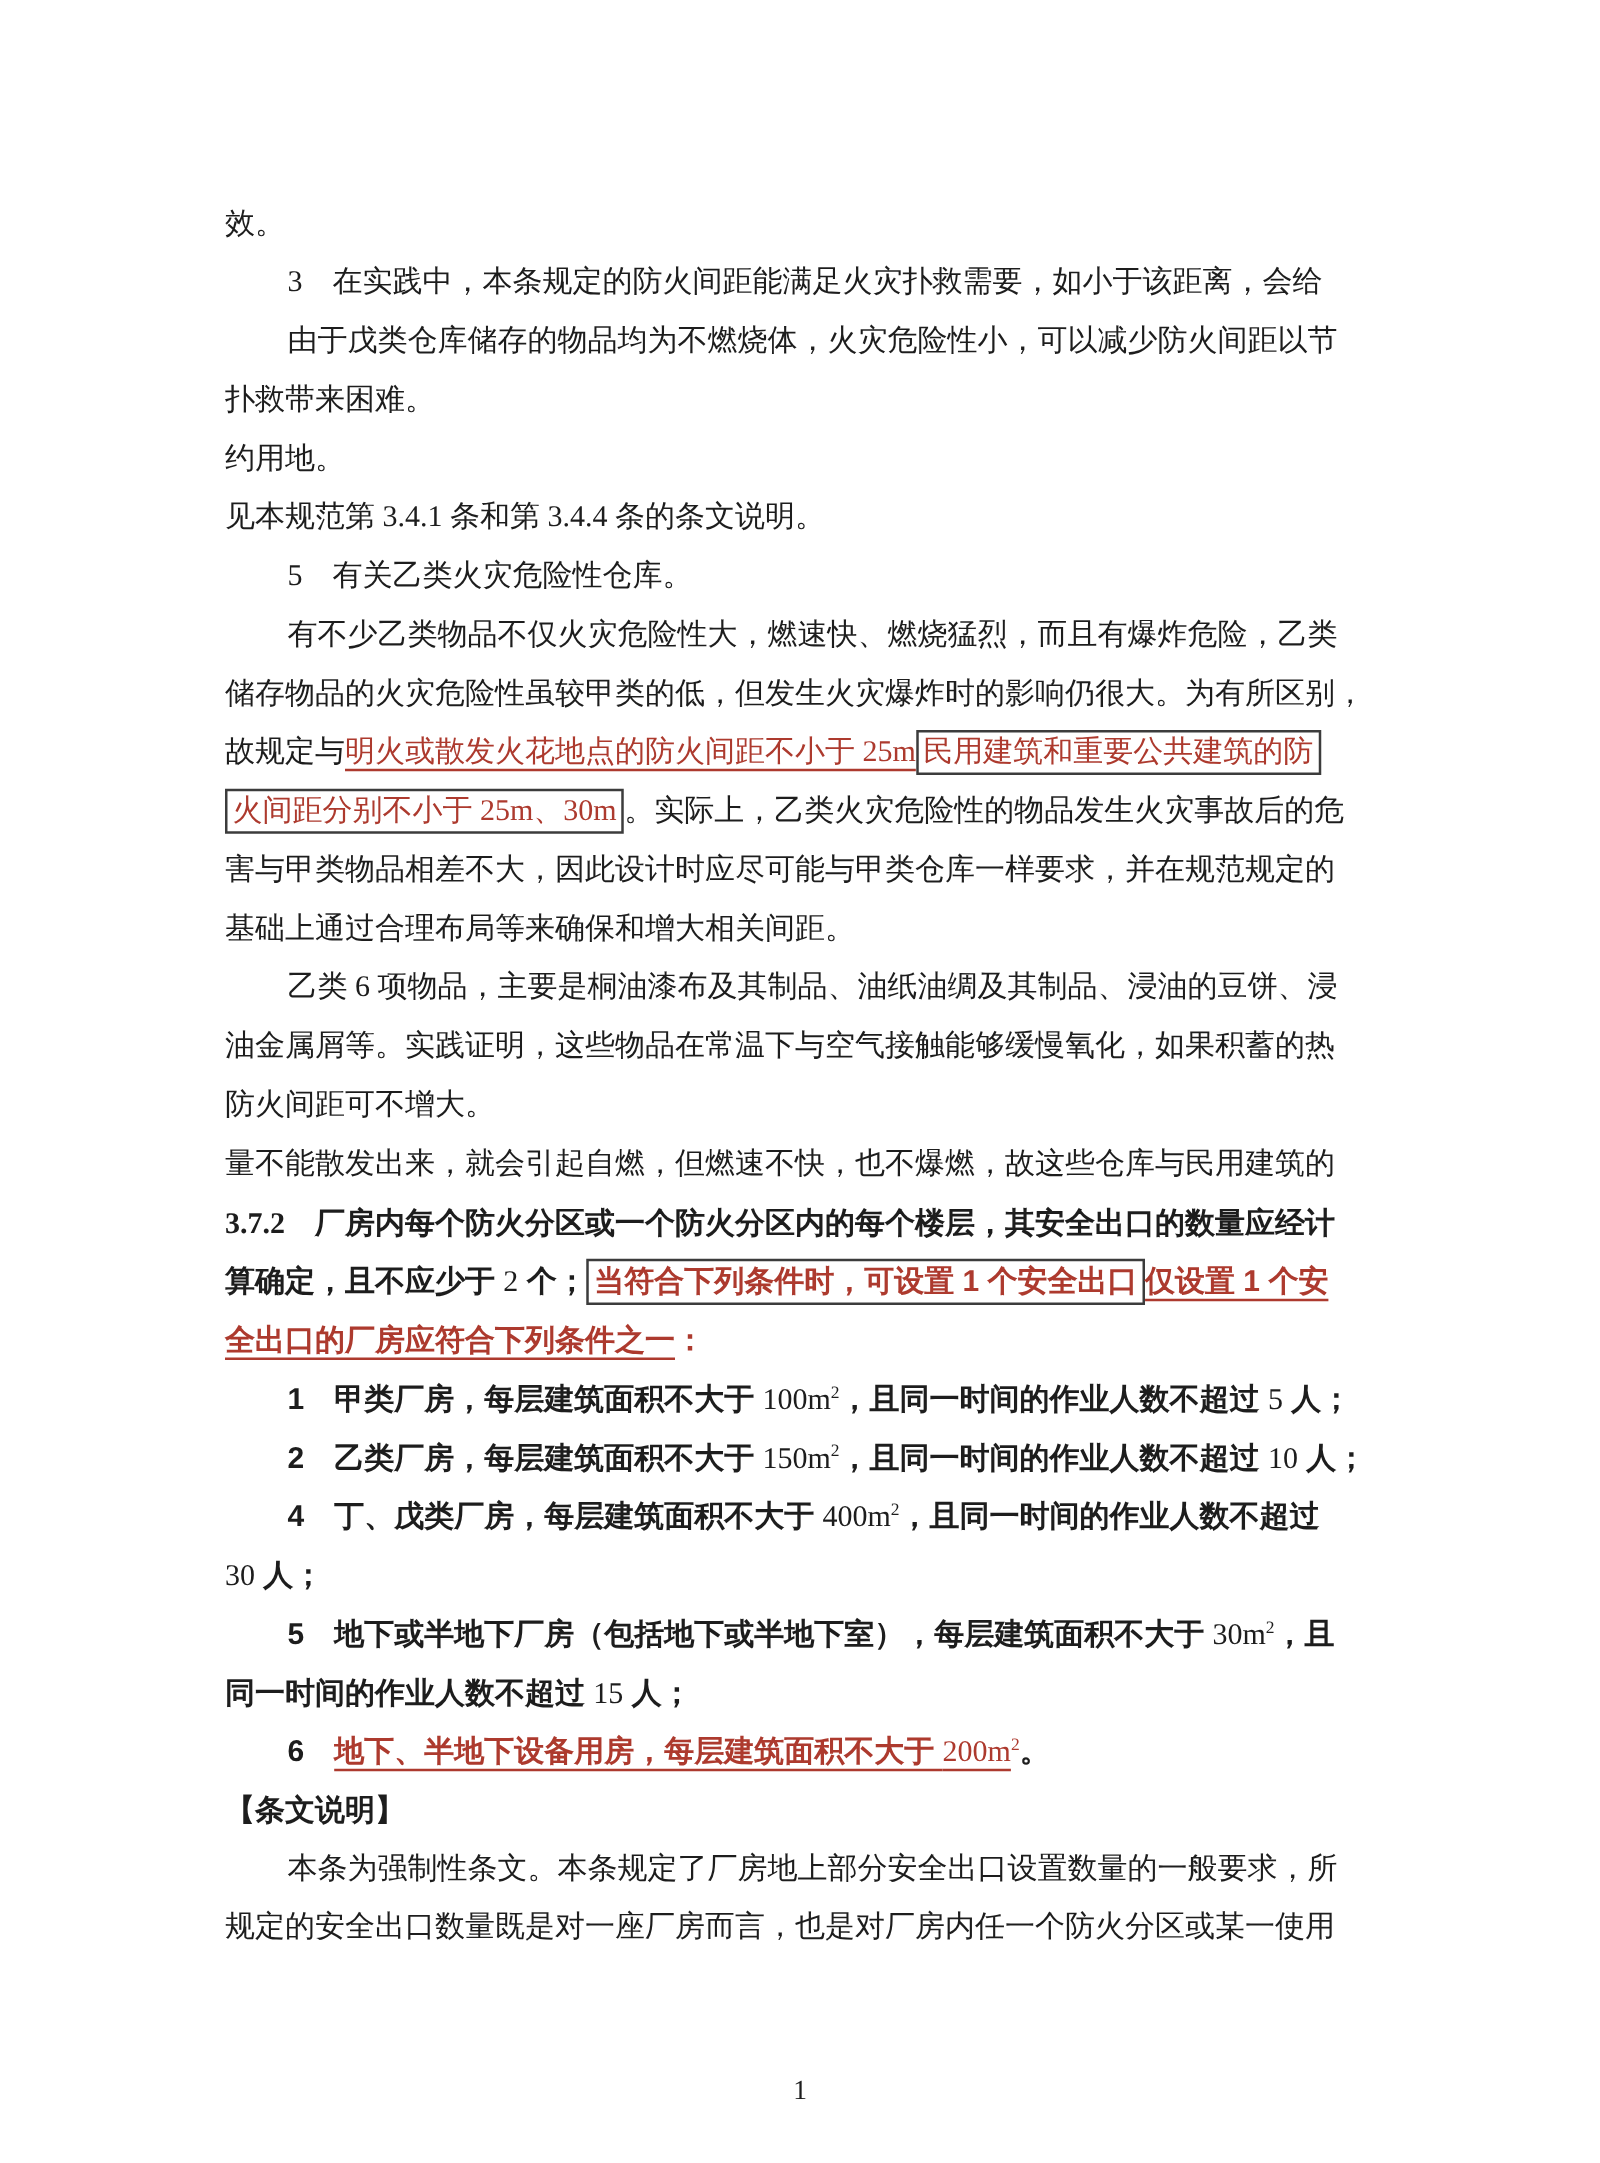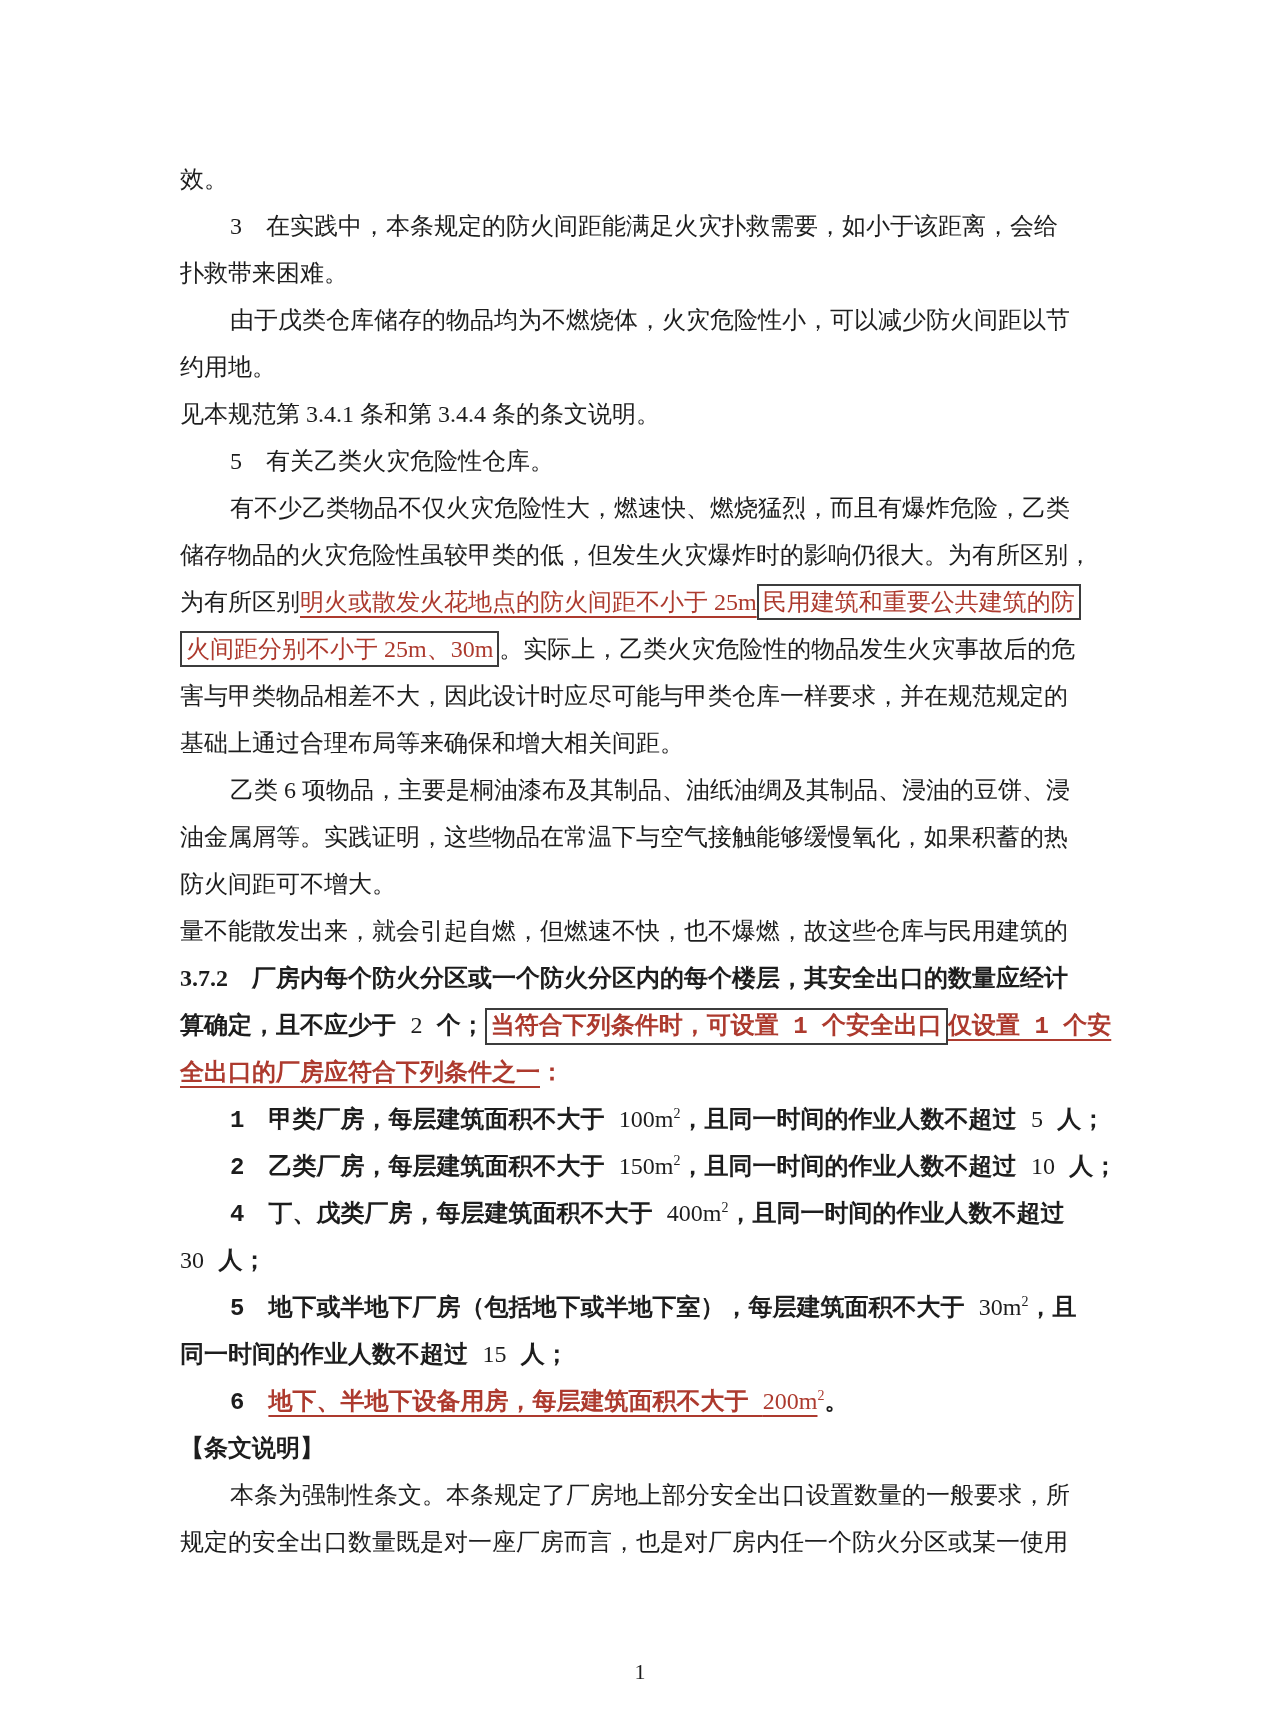--- a/index.html
+++ b/index.html
@@ -29,21 +29,21 @@
     height:47px;
     line-height:47px;
     font-size:24px;
     white-space:nowrap;
     color:var(--ink);
   }
   .line.indent{padding-left:50px;}
   .seg{display:inline;}
   .seg.r{color:var(--red);margin-top:24px;}
   .seg.b{
-    font-family:Liberation Mono, monospace;
+    font-family:Liberation Sans, sans-serif;
     font-weight:700;
   }
   
   .seg.t{font-family:"Liberation Serif","DejaVu Serif",serif;font-weight:700;}
   
   .seg.tn{font-family:"Liberation Serif","DejaVu Serif",serif;font-weight:400;}
   .seg.u{
     text-decoration:underline;
     text-decoration-thickness:2px;
     text-underline-offset:6px;
@@ -70,28 +70,28 @@
     color:var(--ink);
   }
 </style>
 </head>
 <body>
 
 <div class="page">
   <div class="text-block">
       <div class="line"><span class="seg k">效。</span></div>
       <div class="line indent"><span class="seg k">3　在实践中，本条规定的防火间距能满足火灾扑救需要，如小于该距离，会给</span></div>
+      <div class="line indent"><span class="seg k">由于戊类仓库储存的物品均为不燃烧体，火灾危险性小，可以减少防火间距以节</span></div>
       <div class="line"><span class="seg k">扑救带来困难。</span></div>
-      <div class="line indent"><span class="seg k">由于戊类仓库储存的物品均为不燃烧体，火灾危险性小，可以减少防火间距以节</span></div>
       <div class="line"><span class="seg k">约用地。</span></div>
       <div class="line"><span class="seg k">见本规范第 3.4.1 条和第 3.4.4 条的条文说明。</span></div>
       <div class="line indent"><span class="seg k">5　有关乙类火灾危险性仓库。</span></div>
       <div class="line indent"><span class="seg k">有不少乙类物品不仅火灾危险性大，燃速快、燃烧猛烈，而且有爆炸危险，乙类</span></div>
       <div class="line"><span class="seg k">储存物品的火灾危险性虽较甲类的低，但发生火灾爆炸时的影响仍很大。为有所区别，</span></div>
-      <div class="line"><span class="seg k">为有所区别</span><span class="seg r u">明火或散发火花地点的防火间距不小于 25m</span><span class="seg r box">民用建筑和重要公共建筑的防</span></div>
+      <div class="line"><span class="seg k">故规定与</span><span class="seg r u">明火或散发火花地点的防火间距不小于 25m</span><span class="seg r box">民用建筑和重要公共建筑的防</span></div>
       <div class="line"><span class="seg r box">火间距分别不小于 25m、30m</span><span class="seg k">。实际上，乙类火灾危险性的物品发生火灾事故后的危</span></div>
       <div class="line"><span class="seg k">害与甲类物品相差不大，因此设计时应尽可能与甲类仓库一样要求，并在规范规定的</span></div>
       <div class="line"><span class="seg k">基础上通过合理布局等来确保和增大相关间距。</span></div>
       <div class="line indent"><span class="seg k">乙类 6 项物品，主要是桐油漆布及其制品、油纸油绸及其制品、浸油的豆饼、浸</span></div>
       <div class="line"><span class="seg k">油金属屑等。实践证明，这些物品在常温下与空气接触能够缓慢氧化，如果积蓄的热</span></div>
       <div class="line"><span class="seg k">防火间距可不增大。</span></div>
       <div class="line"><span class="seg k">量不能散发出来，就会引起自燃，但燃速不快，也不爆燃，故这些仓库与民用建筑的</span></div>
       <div class="line"><span class="seg k b t">3.7.2</span><span class="seg k b">　厂房内每个防火分区或一个防火分区内的每个楼层，其安全出口的数量应经计</span></div>
       <div class="line"><span class="seg k b">算确定，且不应少于 </span><span class="seg k b tn">2</span><span class="seg k b"> 个；</span><span class="seg r b box">当符合下列条件时，可设置 1 个安全出口</span><span class="seg r b u">仅设置 1 个安</span></div>
       <div class="line"><span class="seg r b u">全出口的厂房应符合下列条件之一</span><span class="seg r b">：</span></div>

